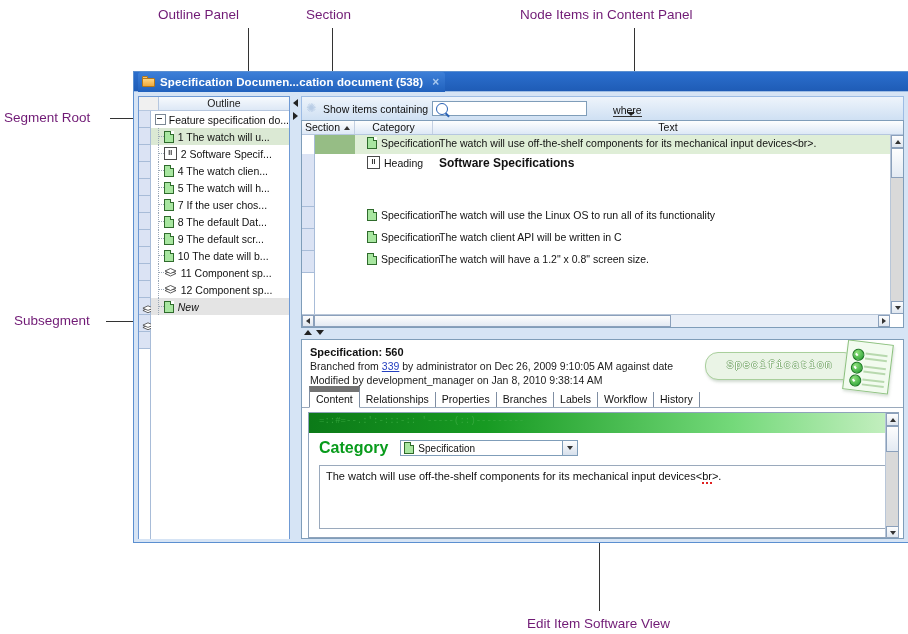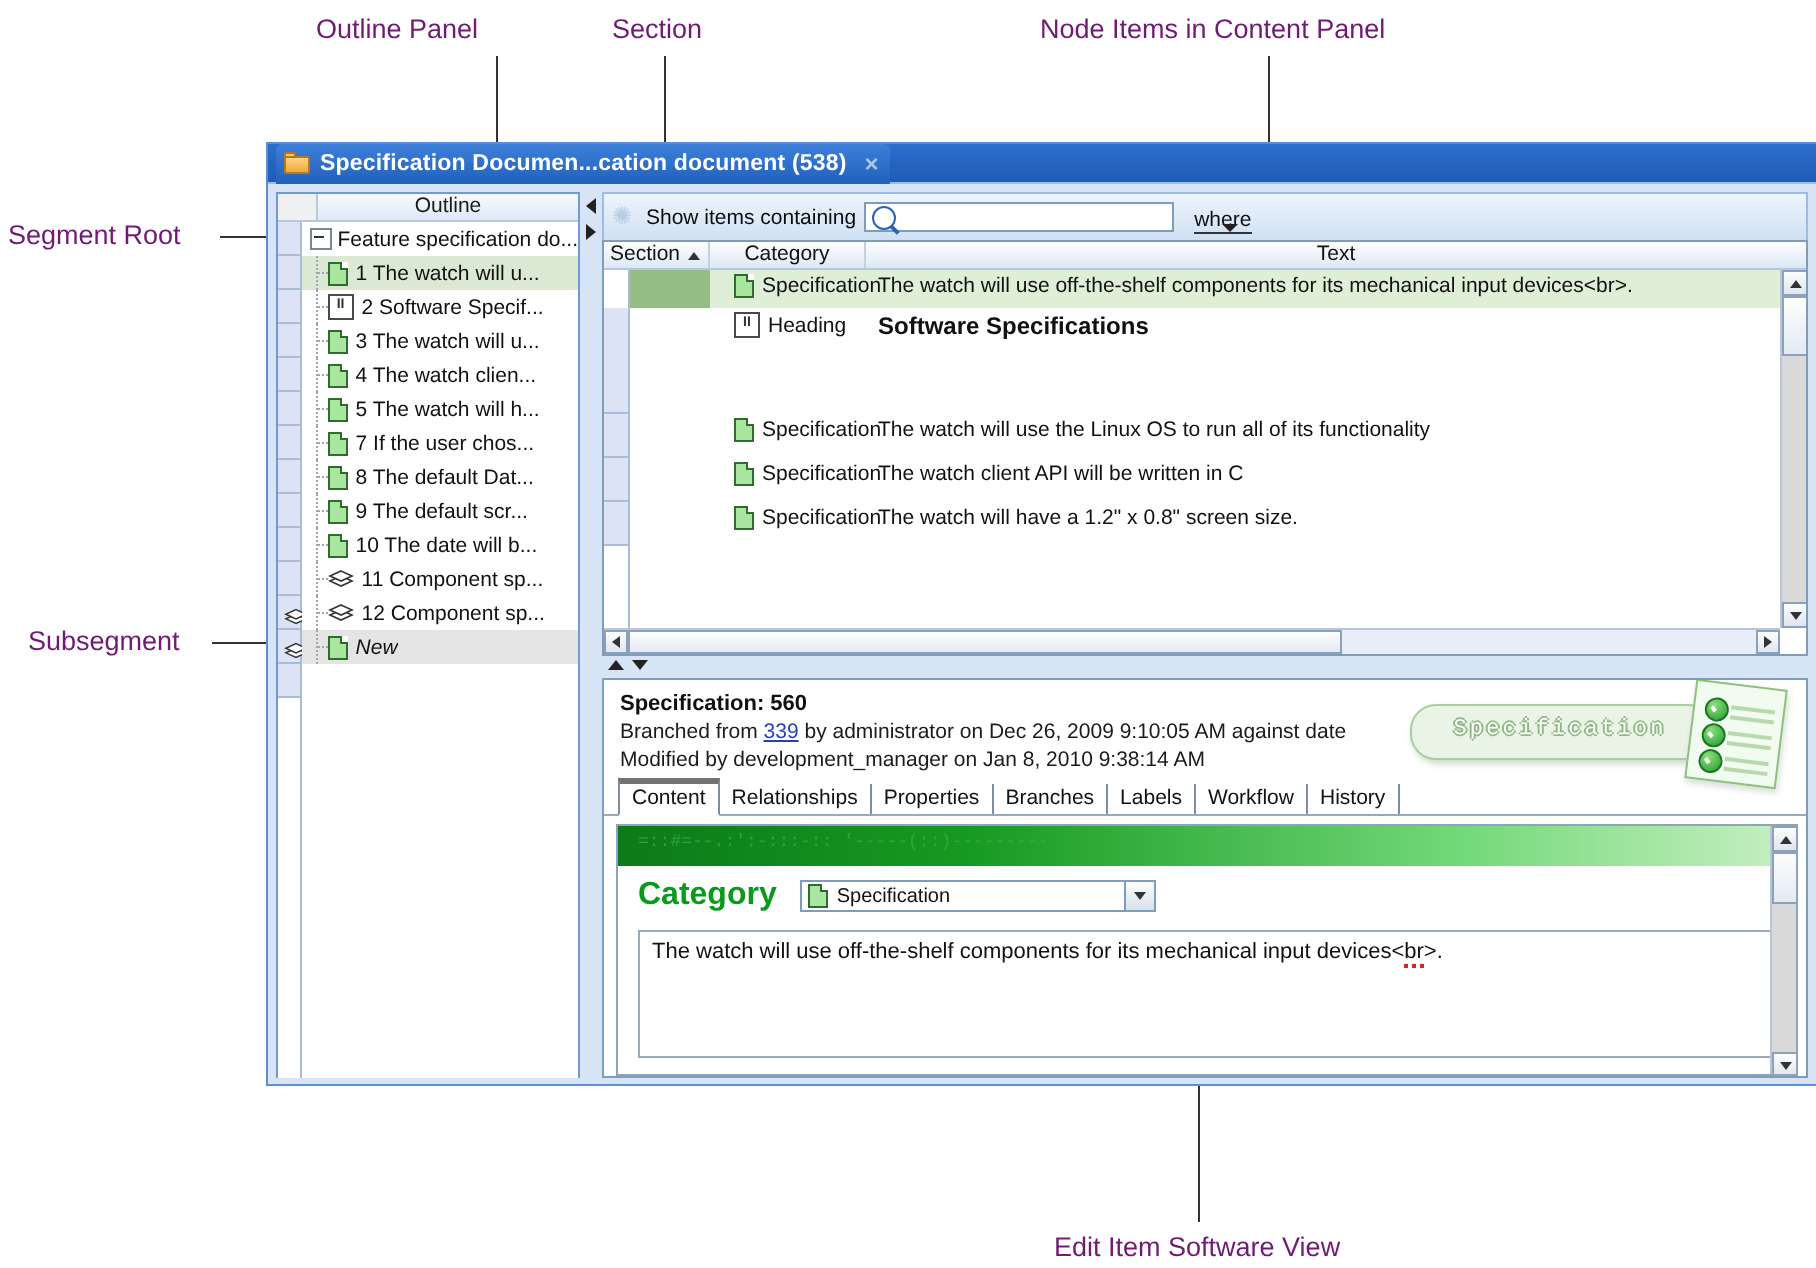--- a/index.html
+++ b/index.html
@@ -94,21 +94,21 @@
   .snow{width:12px;height:12px;margin-right:5px;color:#b9cde6;font-size:12px;line-height:11px;}
   #searchlabel{font-size:10.5px;color:#0d0d0d;margin-right:4px;}
   #searchbox{flex:0 0 155px;height:15px;background:#fff;border:1px solid #7f9db9;
        display:flex;align-items:center;padding:0 3px;box-sizing:border-box;}
   .mag{width:10px;height:10px;border:1.6px solid #2a62b5;border-radius:50%;
        position:relative;flex:0 0 auto;}
   .mag:after{content:"";position:absolute;right:-3px;bottom:-2px;width:5px;height:1.6px;
        background:#2a62b5;transform:rotate(45deg);}
   #searchinput{border:none;outline:none;font-size:10.5px;width:100%;
        font-family:"Liberation Sans",sans-serif;background:transparent;}
-  #wherebox{margin-left:10px;position:relative;}
+  #wherebox{margin-left:26px;position:relative;}
   #wherelbl{font-size:10.5px;border-bottom:1px solid #333;color:#111;}
   #wherearrow{position:absolute;left:14px;top:12px;width:0;height:0;
        border-left:4px solid transparent;border-right:4px solid transparent;border-top:4px solid #222;}
 
   #grid{height:208px;background:#fff;border:1px solid #7f9db9;box-sizing:border-box;
         position:relative;overflow:hidden;}
   #gridhdr{display:flex;height:14px;background:linear-gradient(#fdfefe,#dde8f6);
         border-bottom:1px solid #b6c7df;box-sizing:border-box;}
   .gh{font-size:10.5px;line-height:13px;text-align:center;color:#111;
       border-right:1px solid #c3d0e2;box-sizing:border-box;}
@@ -172,21 +172,21 @@
   .chk{position:absolute;left:5px;width:10px;height:10px;border-radius:50%;
        background:radial-gradient(circle at 35% 30%,#8ee07a,#1f9b2f);border:1px solid #19741f;}
   .chk:after{content:"";position:absolute;left:2px;top:4px;width:3px;height:1.5px;
        background:#fff;transform:rotate(45deg);}
   .dln{position:absolute;right:4px;height:1.5px;background:#b8d9ae;}
 
   #tabs{display:flex;align-items:flex-end;height:16px;padding-left:7px;box-sizing:border-box;
        border-bottom:1px solid #9aa9bc;}
   .tab{font-size:10.5px;padding:1px 6px 1px 6px;color:#111;border-right:1px solid #7f8ea3;
        line-height:13px;white-space:nowrap;}
-  .tab.active{background:#fff;border-left:1px solid #7f8ea3;border-top:3px solid #737373;
+  .tab.active{background:#fff;border-left:1px solid #7f8ea3;border-top:6px solid #737373;
        border-bottom:1px solid #fff;position:relative;top:1px;}
 
   #editarea{position:relative;height:126px;margin:4px 4px 0 6px;border:1px solid #8fa3bb;
        box-sizing:border-box;background:#fff;overflow:hidden;}
   #greenband{height:20px;background:linear-gradient(90deg,#0c7a18 0%,#179a22 30%,#74d97a 72%,#c9f0c4 100%);
        position:relative;overflow:hidden;}
   #greenband .pat{position:absolute;left:10px;top:3px;font-family:"Liberation Mono",monospace;
        font-size:9px;color:#3fae46;letter-spacing:0px;white-space:nowrap;opacity:.75;}
   #catrow{display:flex;align-items:center;height:30px;padding-left:10px;}
   #catlabel{font-size:16px;font-weight:bold;color:#089b1b;margin-right:12px;}
@@ -303,28 +303,20 @@
                 <span class="tguide"></span>
                 <span class="headico">II</span>
                 <span class="tlabel">2 Software Specif...</span>
               </div>
               <div class="trow">
                 <span class="tguide"></span>
                 <span class="docico">
                   <i class="pg"></i>
                   <i class="fold"></i>
                 </span>
-                <span class="tlabel">3 The watch will u...</span>
-              </div>
-              <div class="trow">
-                <span class="tguide"></span>
-                <span class="docico">
-                  <i class="pg"></i>
-                  <i class="fold"></i>
-                </span>
                 <span class="tlabel">4 The watch clien...</span>
               </div>
               <div class="trow">
                 <span class="tguide"></span>
                 <span class="docico">
                   <i class="pg"></i>
                   <i class="fold"></i>
                 </span>
                 <span class="tlabel">5 The watch will h...</span>
               </div>

